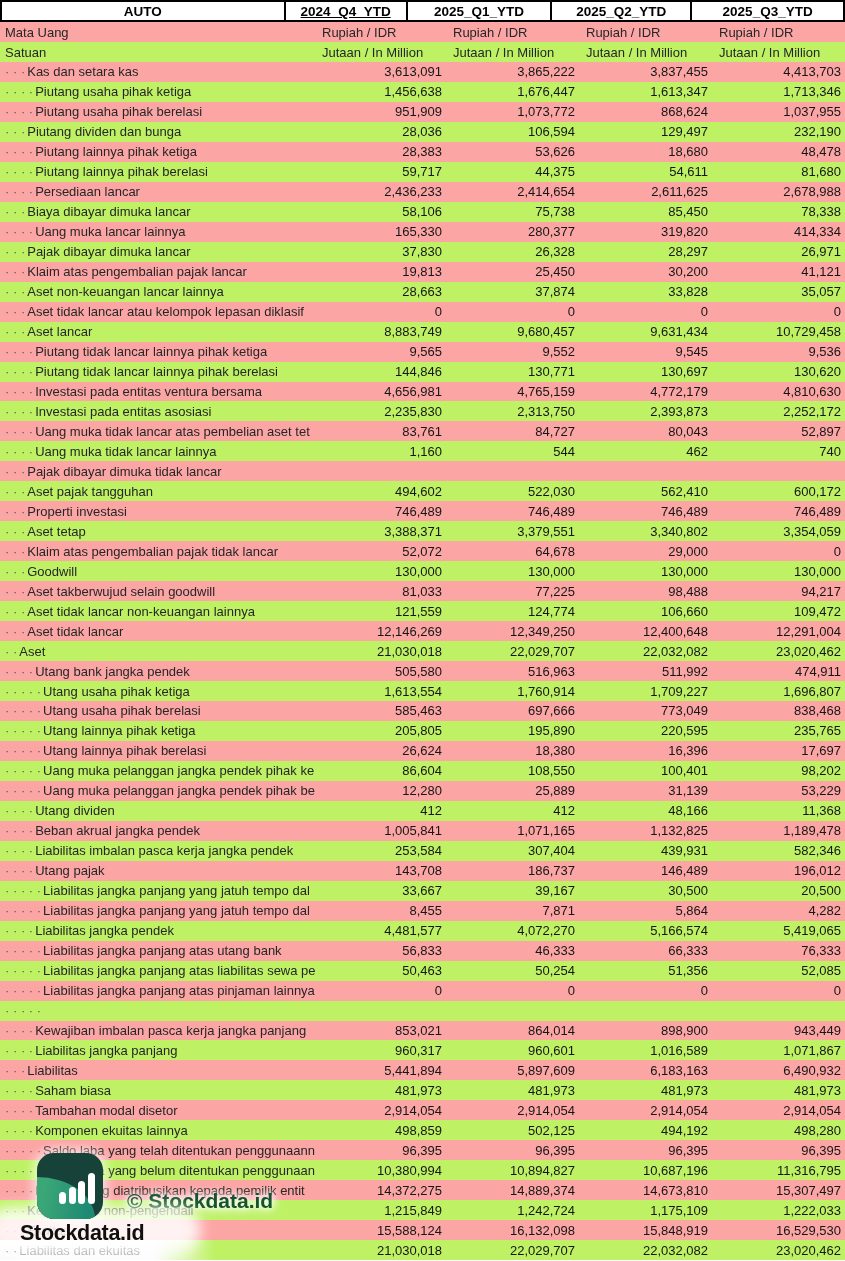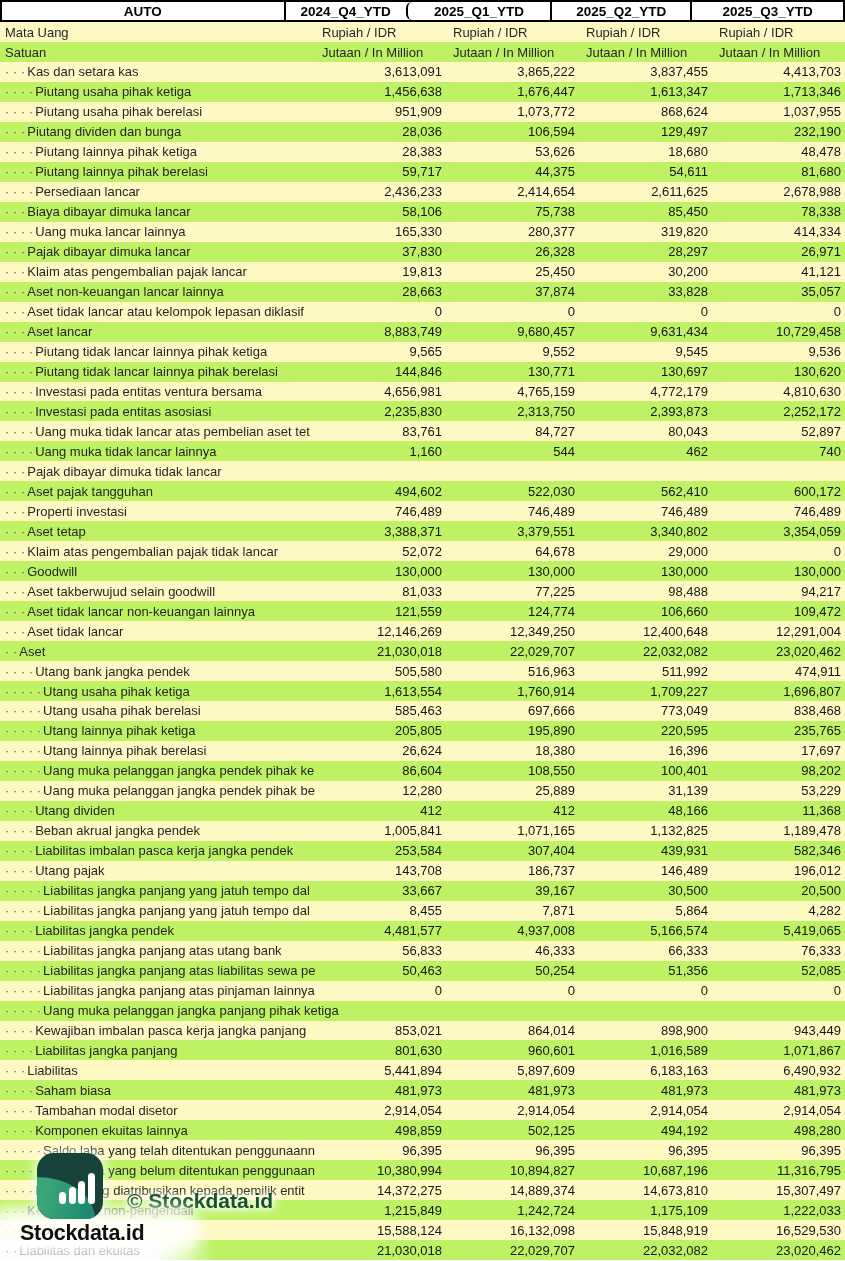--- a/index.html
+++ b/index.html
@@ -11,26 +11,26 @@
   .sheet{position:absolute;left:0;top:0;width:845px;}
 
   
   .thead{display:flex;height:22px;box-sizing:border-box;
     border-top:2px solid #000;border-bottom:2px solid #000;background:#fff;}
   .hcell{box-sizing:border-box;border-left:2px solid #000;
     display:flex;align-items:center;justify-content:center;
     font-weight:bold;font-size:13.5px;color:#000;white-space:nowrap;overflow:hidden;}
   .hcell:last-child{border-right:2px solid #000;}
   .w-label{width:286px;}
-  .w-v1{width:123px;}.w-v2{width:146px;border-radius:6px;}.w-v3{width:141px;}.w-v4{width:156px;}
+  .w-v1{width:123px;text-decoration:underline;}.w-v2{width:146px;}.w-v3{width:141px;}.w-v4{width:156px;}
 
   
   .row{display:flex;height:19.983px;}
   .row.meta{height:20px;}
-  .row.light{background:#fef9c3;}
+  .row.light{background:#fca5a5;}
   .row.dark{background:#bef264;}
   .cell{box-sizing:border-box;white-space:nowrap;overflow:hidden;
     display:flex;align-items:center;height:100%;}
   .cell.label{width:315px;padding-left:5px;font-size:13px;color:#262626;}
   .dots{color:#5a5a5a;margin-right:2px;flex:none;}
   .cell.val{font-size:13px;color:#161616;justify-content:flex-end;padding-right:4px;}
   .cell.val.v1{width:131px;}.cell.val.v2{width:133px;}
   .cell.val.v3{width:133px;}.cell.val.v4{width:133px;}
   .row.meta .cell.val{justify-content:flex-start;padding-left:7px;color:#262626;}
   .row.no-vals .cell.label{overflow:visible;z-index:1;}
@@ -516,21 +516,21 @@
         <div class="cell val v2">7,871</div>
         <div class="cell val v3">5,864</div>
         <div class="cell val v4">4,282</div>
       </div>
       <div class="row dark">
         <div class="cell label">
           <span class="dots">· · · · </span>
           <span>Liabilitas jangka pendek</span>
         </div>
         <div class="cell val v1">4,481,577</div>
-        <div class="cell val v2">4,937,008</div>
+        <div class="cell val v2">4,072,270</div>
         <div class="cell val v3">5,166,574</div>
         <div class="cell val v4">5,419,065</div>
       </div>
       <div class="row light">
         <div class="cell label">
           <span class="dots">· · · · · </span>
           <span>Liabilitas jangka panjang atas utang bank</span>
         </div>
         <div class="cell val v1">56,833</div>
         <div class="cell val v2">46,333</div>
@@ -553,21 +553,20 @@
           <span>Liabilitas jangka panjang atas pinjaman lainnya</span>
         </div>
         <div class="cell val v1">0</div>
         <div class="cell val v2">0</div>
         <div class="cell val v3">0</div>
         <div class="cell val v4">0</div>
       </div>
       <div class="row dark no-vals">
         <div class="cell label">
           <span class="dots">· · · · · </span>
-          <span>Uang muka pelanggan jangka panjang pihak ketiga</span>
         </div>
         <div class="cell val v1"></div>
         <div class="cell val v2"></div>
         <div class="cell val v3"></div>
         <div class="cell val v4"></div>
       </div>
       <div class="row light">
         <div class="cell label">
           <span class="dots">· · · · </span>
           <span>Kewajiban imbalan pasca kerja jangka panjang</span>
@@ -575,21 +574,21 @@
         <div class="cell val v1">853,021</div>
         <div class="cell val v2">864,014</div>
         <div class="cell val v3">898,900</div>
         <div class="cell val v4">943,449</div>
       </div>
       <div class="row dark">
         <div class="cell label">
           <span class="dots">· · · · </span>
           <span>Liabilitas jangka panjang</span>
         </div>
-        <div class="cell val v1">801,630</div>
+        <div class="cell val v1">960,317</div>
         <div class="cell val v2">960,601</div>
         <div class="cell val v3">1,016,589</div>
         <div class="cell val v4">1,071,867</div>
       </div>
       <div class="row light">
         <div class="cell label">
           <span class="dots">· · · </span>
           <span>Liabilitas</span>
         </div>
         <div class="cell val v1">5,441,894</div>

